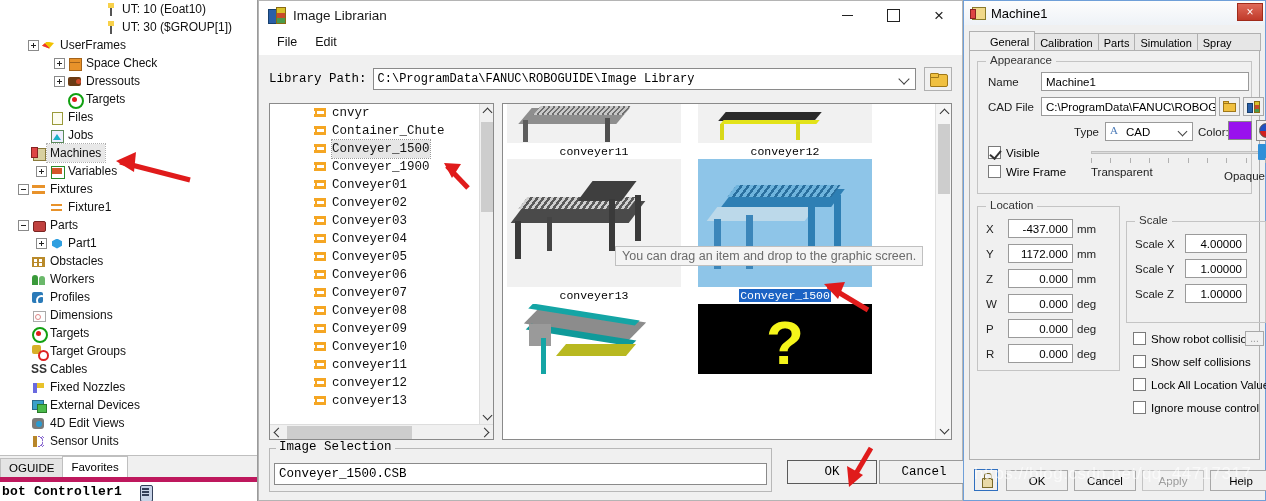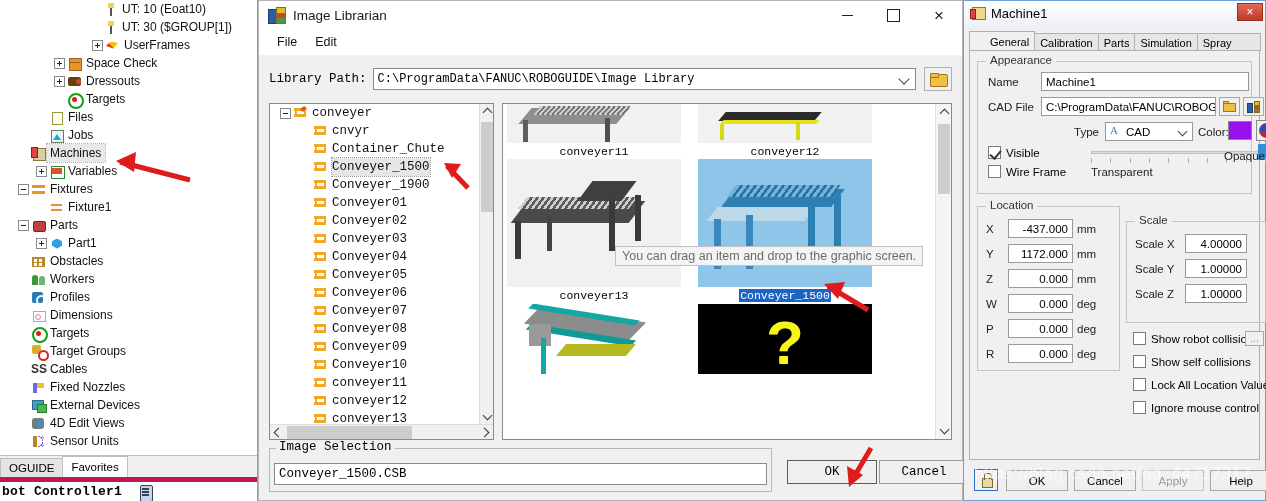--- a/index.html
+++ b/index.html
@@ -341,21 +341,21 @@
         <div class="tree-row" style="padding-left: 90px;">
           <span style="width: 13px; flex: 0 0 13px;"></span>
           <span class="ico ic-tool"></span>
           <span class="lbl">UT: 10  (Eoat10)</span>
         </div>
         <div class="tree-row" style="padding-left: 90px;">
           <span style="width: 13px; flex: 0 0 13px;"></span>
           <span class="ico ic-tool"></span>
           <span class="lbl">UT: 30  ($GROUP[1])</span>
         </div>
-        <div class="tree-row" style="padding-left: 84px; margin-left: 8px;">
+        <div class="tree-row" style="padding-left: 28px;">
           <span class="exp plus"></span>
           <span class="ico ic-userframe"></span>
           <span class="lbl">UserFrames</span>
         </div>
         <div class="tree-row" style="padding-left: 54px;">
           <span class="exp plus"></span>
           <span class="ico ic-space"></span>
           <span class="lbl">Space Check</span>
         </div>
         <div class="tree-row" style="padding-left: 54px;">
@@ -500,29 +500,20 @@
           <div class="val">C:\ProgramData\FANUC\ROBOGUIDE\Image Library</div>
           <div class="chev"></div>
         </div>
         <div id="path-browse">
           <div class="folder"></div>
         </div>
       </div>
 
       <div id="lib-tree-pane">
         <div id="lib-tree-inner">
-            <div class="lt-row lt-root" style="padding-left: 10px;">
-              <span class="exp"></span>
-              <span class="cico">
-                <i></i>
-                <i class="r"></i>
-                <span></span>
-              </span>
-              <span class="name">conveyer</span>
-            </div>
             <div class="lt-row" style="padding-left: 30px;">
               <span style="width: 13px; flex: 0 0 13px;"></span>
               <span class="cico">
                 <i></i>
                 <i class="r"></i>
               </span>
               <span class="name">cnvyr</span>
             </div>
             <div class="lt-row" style="padding-left: 30px;">
               <span style="width: 13px; flex: 0 0 13px;"></span>
@@ -823,21 +814,21 @@
             <i></i>
             <i></i>
             <i></i>
             <i></i>
             <i></i>
             <i></i>
             <i></i>
             <i></i>
         </div>
         <div class="fld-label" style="left:113px; top:104px;">Transparent</div>
-        <div class="fld-label" style="left:246px; top:88px;">Opaque</div>
+        <div class="fld-label" style="left:246px; top:108px;">Opaque</div>
       </div>
 
       <div class="grp" style="left:7px; top:155px; width:143px; height:165px;">
         <div class="grp-legend">Location</div>
         <div id="loc-fields">
             <div class="fld-label" style="left: 8px; top: 16px;">X</div>
             <div class="tb right" style="left: 30px; top: 12px; width: 65px; height: 19px;">-437.000</div>
             <div class="unit" style="left: 99px; top: 16px;">mm</div>
             <div class="fld-label" style="left: 8px; top: 41px;">Y</div>
             <div class="tb right" style="left: 30px; top: 37px; width: 65px; height: 19px;">1172.000</div>

